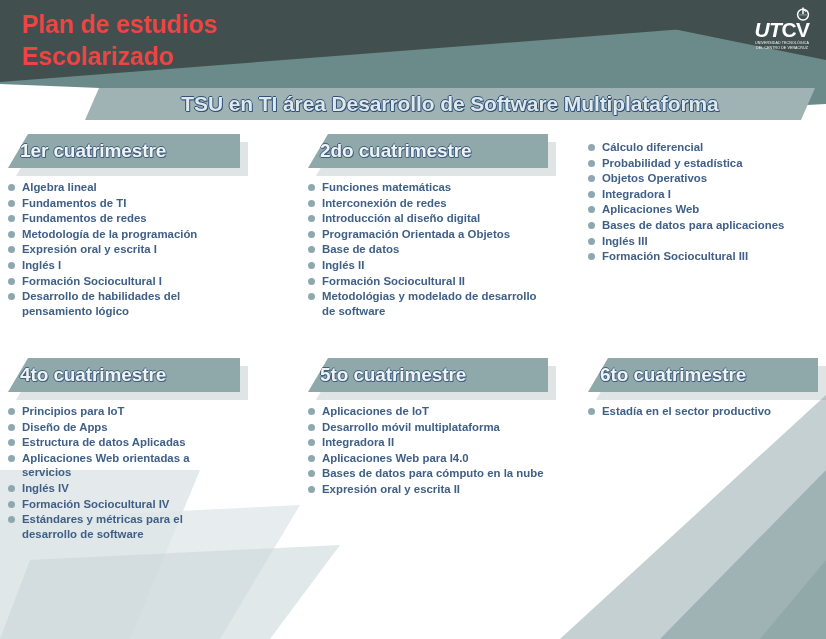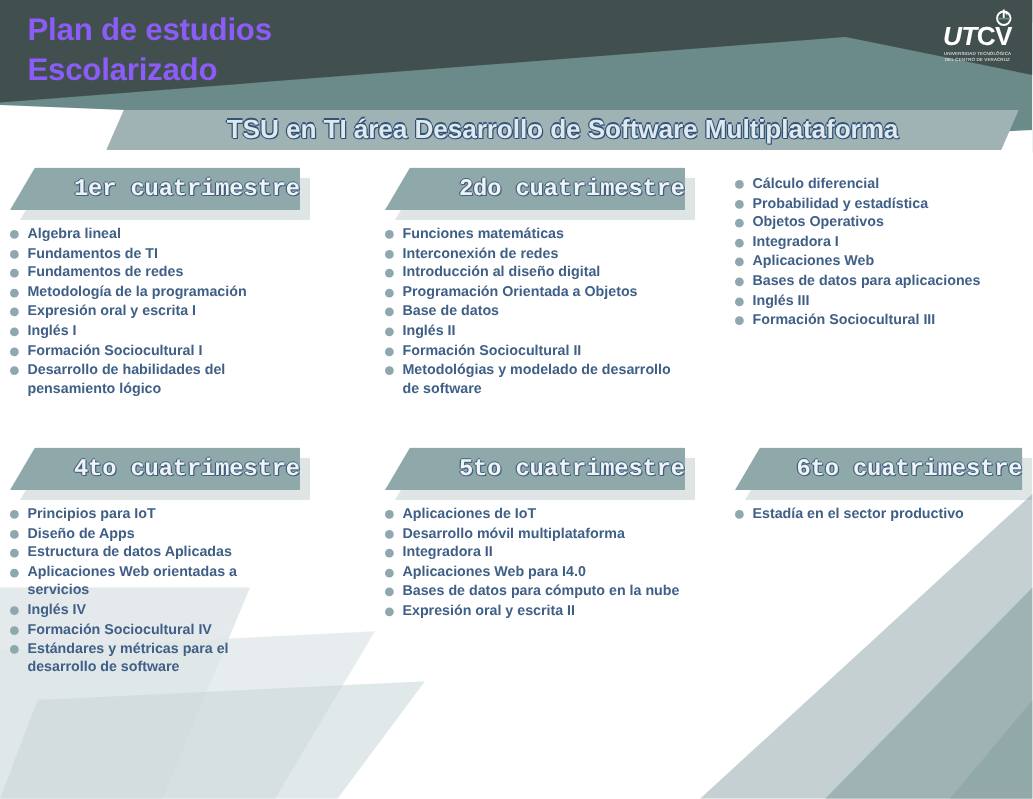--- a/index.html
+++ b/index.html
@@ -11,21 +11,21 @@
     position:relative;
   }
 
   
   #bg-layer{position:absolute;inset:0;width:826px;height:639px;}
 
   
   .header{position:absolute;left:0;top:0;width:826px;height:130px;z-index:2;}
   .header-title{
     position:absolute;left:22px;top:8px;
-    color:#8b5cf6;
+    color:#ef4444;
     font-size:25px;font-weight:bold;line-height:1.28;
     letter-spacing:-0.2px;
     white-space:pre-line;
   }
 
   
   .logo{position:absolute;left:745px;top:8px;width:74px;height:46px;color:#fff;}
   .logo-mark{position:absolute;left:0;top:10px;width:74px;height:24px;
     font-size:21px;font-weight:bold;letter-spacing:-0.5px;text-align:center;line-height:24px;}
   .logo-ut{font-style:italic;font-weight:bold;}
@@ -56,21 +56,21 @@
   .card .head-wrap{position:relative;height:40px;}
   .card .head-shadow{
     position:absolute;left:8px;top:8px;width:100%;height:34px;
     background:rgba(150,165,170,.30);
     clip-path:polygon(20px 0,100% 0,100% 34px,0 34px);
   }
   .card .head{
     position:absolute;left:0;top:0;height:34px;width:100%;
     background:#8fa8aa;
     clip-path:polygon(20px 0,100% 0,100% 34px,0 34px);
-    display:flex;align-items:center;justify-content:flex-end;font-family:Liberation Mono, monospace;
+    display:flex;align-items:center;justify-content:flex-start;
   }
   .card .head span{
     font-size:19px;font-weight:bold;color:#eef4f6;
     text-shadow:1px 1px 0 #44607f,-1px 0 0 #44607f,0 1px 0 #44607f,0 -1px 0 #44607f;
     letter-spacing:-0.1px;
     padding-left:12px;
   }
   .card ul{list-style:none;margin:0;padding:0;}
   .card li{
     position:relative;

